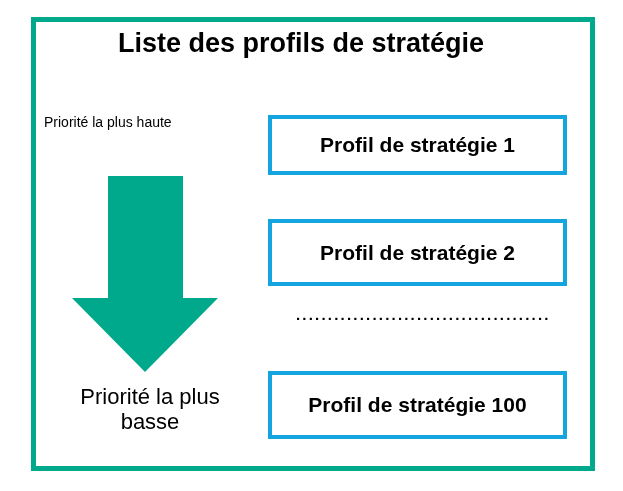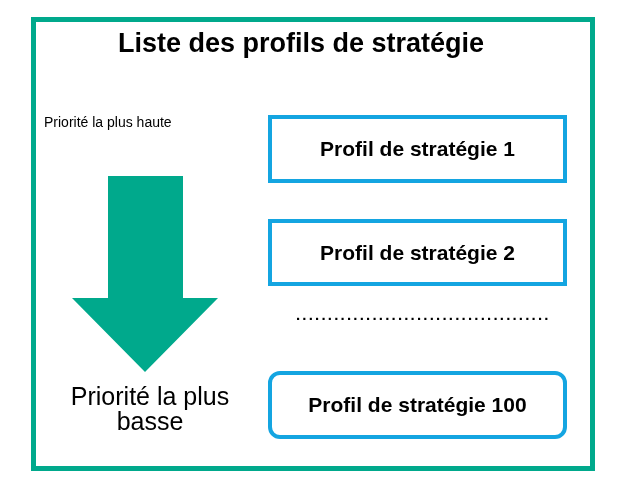--- a/index.html
+++ b/index.html
@@ -55,37 +55,37 @@
     display: block;
     width: 146px;
     height: 196px;
   }
   .priority-bottom {
     position: absolute;
     left: 65px;
     top: 384px;
     width: 170px;
     text-align: center;
-    font-size: 25px;
+    font-size: 22px;
     line-height: 25px;
   }
   .pbox {
     position: absolute;
     left: 268px;
     width: 299px;
     border: 4px solid #14A5E1;
     box-sizing: border-box;
     background: #ffffff;
     display: flex;
     align-items: center;
     justify-content: center;
   }
-  .pbox-1 { top: 115px; height: 68px; }
+  .pbox-1 { top: 115px; height: 60px; }
   .pbox-2 { top: 219px; height: 67px; }
-  .pbox-3 { top: 371px; height: 68px; border-radius: 12px; }
+  .pbox-3 { top: 371px; height: 68px; }
   .pbox .label {
     font-size: 21px;
     font-weight: bold;
     white-space: nowrap;
   }
   .dots {
     position: absolute;
     left: 296px;
     top: 307px;
     width: 255px;

